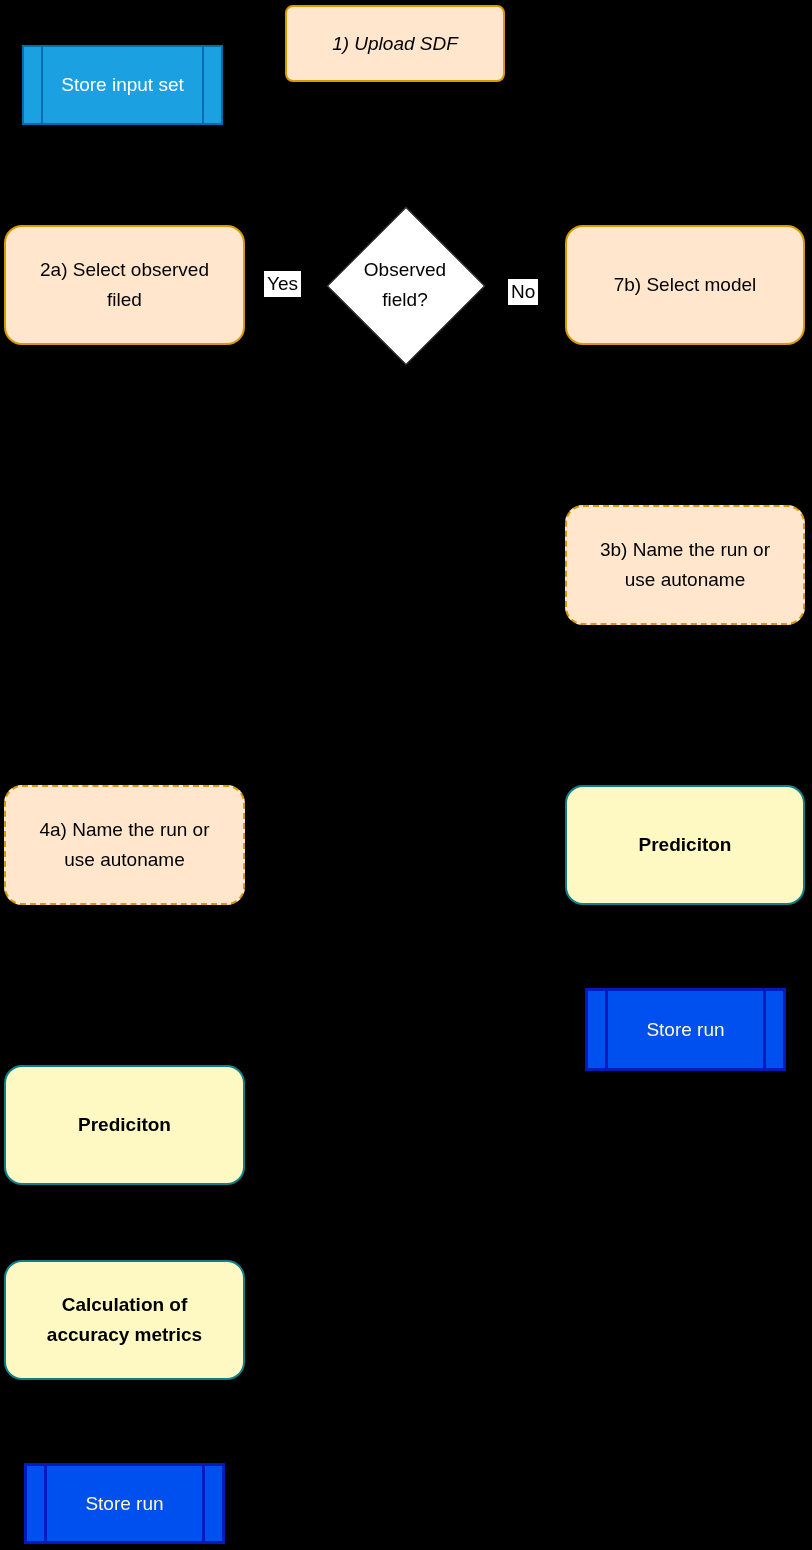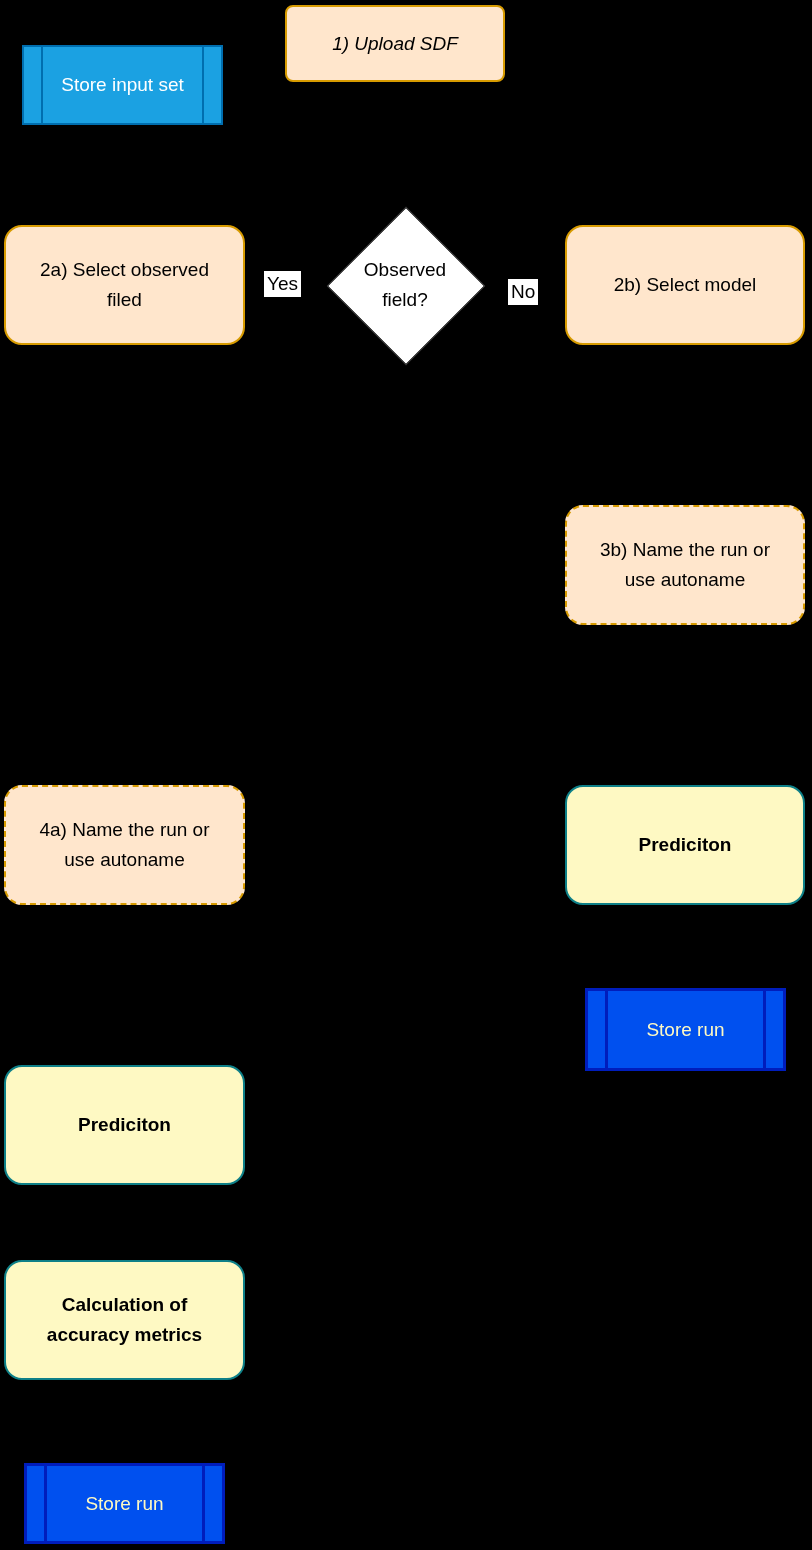--- a/index.html
+++ b/index.html
@@ -145,21 +145,21 @@
 
   <div id="lbl-yes" class="edge-label">Yes</div>
   <div id="lbl-no" class="edge-label">No</div>
 
   <div id="n-2a" class="node orange">
     <span>2a) Select observed
 filed</span>
   </div>
 
   <div id="n-2b" class="node orange">
-    <span>2b) Select model</span>
+    <span>7b) Select model</span>
   </div>
 
 
   <div id="n-3b" class="node orange dashed">
     <span>3b) Name the run or
 use autoname</span>
   </div>
 
   <div id="n-4a" class="node orange dashed">
     <span>4a) Name the run or

